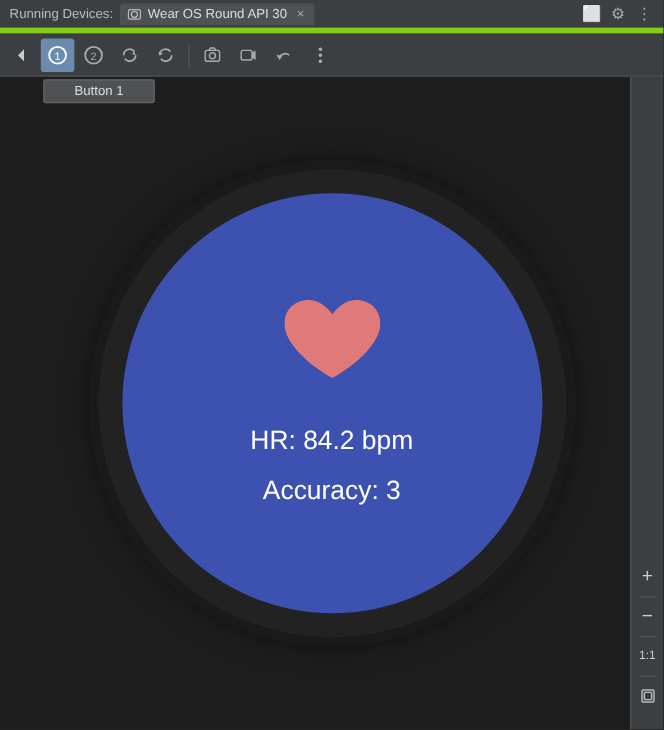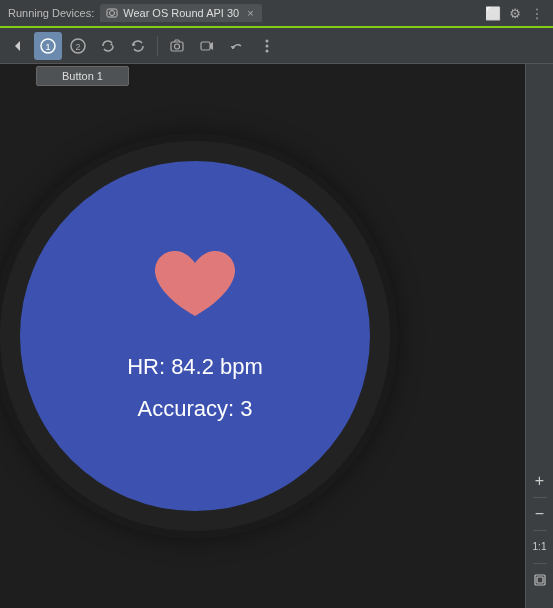--- a/index.html
+++ b/index.html
@@ -13,21 +13,21 @@
       position: relative;
     }
 
     
     .top-bar {
       display: flex;
       align-items: center;
       background: #3c3f41;
       height: 28px;
       padding: 0 8px;
-      border-bottom: 2px solid #84cc16;
+      border-bottom: 5px solid #84cc16;
     }
     .running-devices-label {
       color: #bbb;
       font-size: 11px;
       margin-right: 6px;
       white-space: nowrap;
     }
     .tab-device {
       display: flex;
       align-items: flex-start;
@@ -115,20 +115,21 @@
       pointer-events: none;
     }
 
     
     .main-content {
       display: flex;
       width: 100%;
       height: calc(608px - 64px);
       background: #1e1e1e;
       align-items: center;
+      justify-content: center;
       position: relative;
     }
 
     
     .watch-bezel {
       width: 390px;
       height: 390px;
       border-radius: 50%;
       background: #222;
       box-shadow: 0 0 0 8px #1a1a1a, 0 0 30px rgba(0,0,0,0.8);

